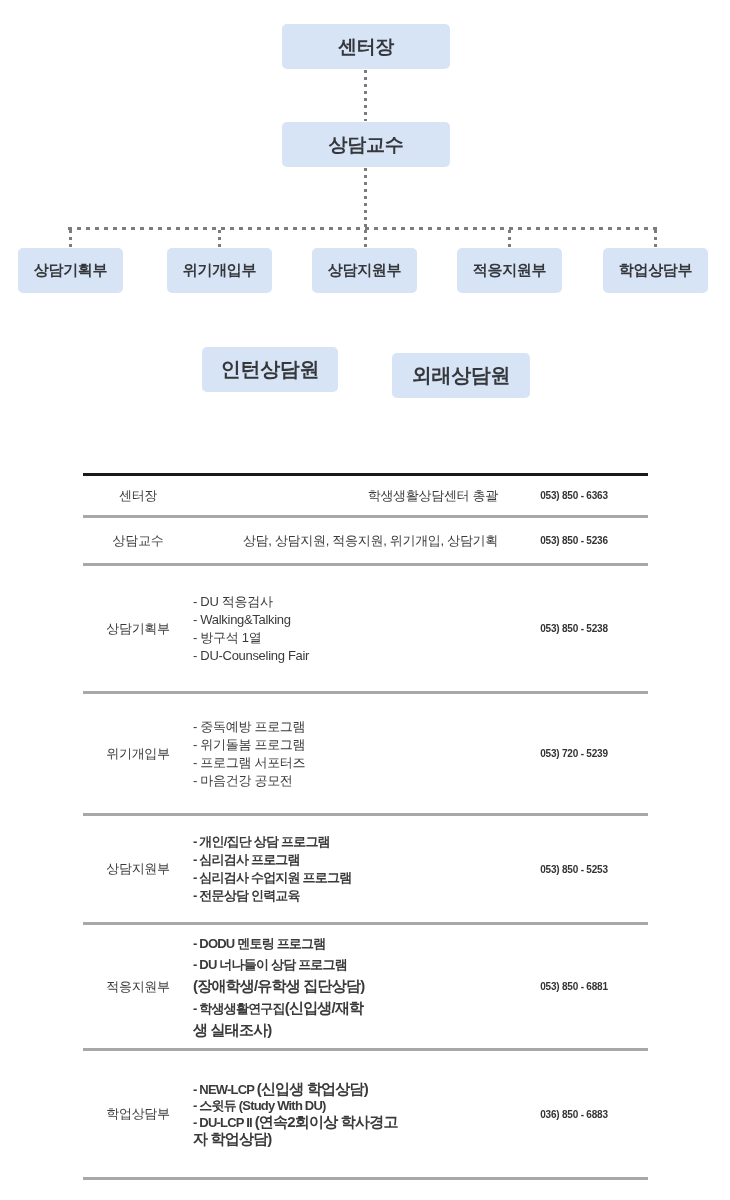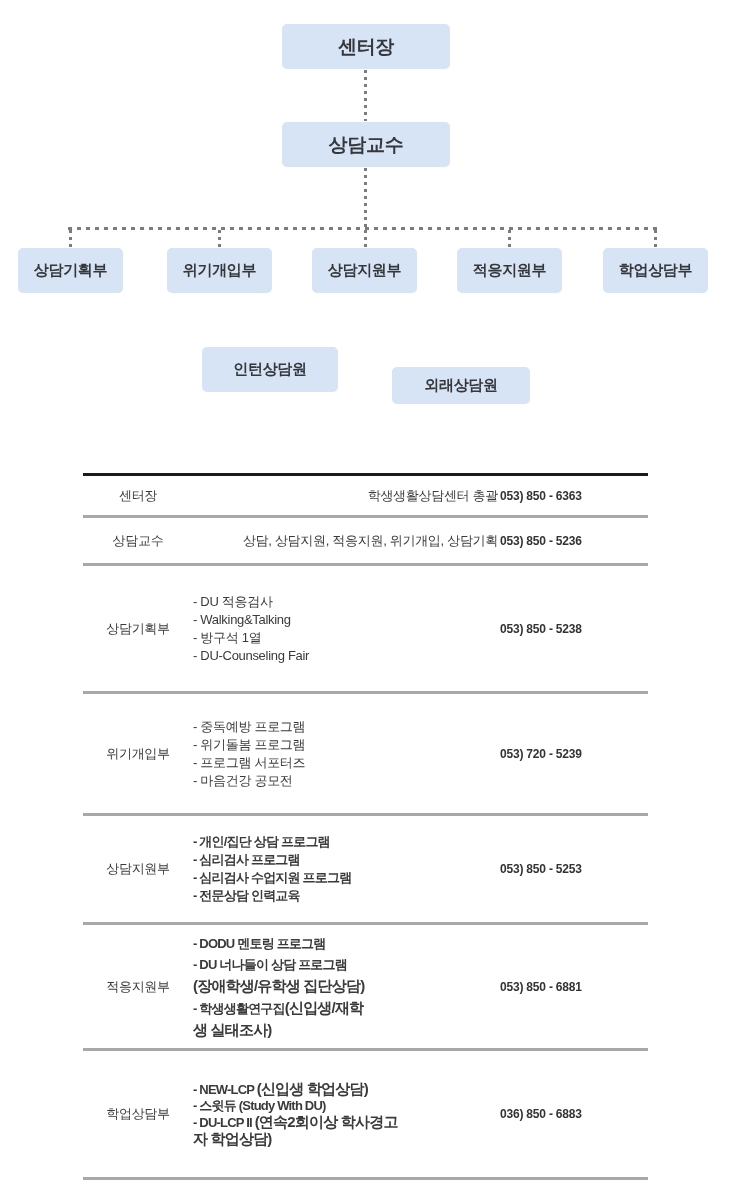--- a/index.html
+++ b/index.html
@@ -10,21 +10,21 @@
   }
   
   .org{position:relative;width:730px;height:473px;}
   .node{
     position:absolute;background:var(--fill);border-radius:5px;
     display:flex;align-items:center;justify-content:center;
     font-weight:600;color:#36373b;letter-spacing:-0.3px;
   }
   .lv-top{font-size:19px;}
   .lv-dept{font-size:15px;}
-  .lv-coun{font-size:15px;}
+  .lv-coun{font-size:20px;}
   .vline{
     position:absolute;width:3px;
     background-image:repeating-linear-gradient(to bottom,var(--conn) 0 3px,transparent 3px 7px);
   }
   .hline{
     position:absolute;height:3px;
     background-image:repeating-linear-gradient(to right,var(--conn) 0 4px,transparent 4px 9px);
   }
   
   .tblwrap{margin-left:83px;width:565px;}
@@ -32,21 +32,21 @@
     width:565px;border-collapse:collapse;table-layout:fixed;
     border-top:3px solid var(--topline);
   }
   table.contact tr{border-bottom:3px solid var(--sep);}
   table.contact td{vertical-align:middle;padding:0;}
   col.c1{width:110px;} col.c2{width:307px;} col.c3{width:148px;}
   .c-dept{text-align:center;font-size:13px;font-weight:500;color:#3a3a3a;letter-spacing:-0.3px;}
   .c-desc{font-size:13px;line-height:18px;padding:12px 4px 12px 82px;color:#3a3a3a;letter-spacing:-0.3px;}
   .c-desc.center{text-align:right;padding:0 2px;letter-spacing:-0.3px;}
   .c-desc .small{font-size:15px;}
-  .c-phone{font-size:12px;font-weight:600;letter-spacing:-0.2px;color:#333;}
+  .c-phone{text-align:center;font-size:10px;font-weight:600;letter-spacing:-0.2px;color:#333;}
   
   tr:nth-child(1){height:42px;}
   tr:nth-child(2){height:48px;}
   tr:nth-child(3){height:128px;}
   tr:nth-child(4){height:122px;}
   tr:nth-child(5){height:109px;}
   tr:nth-child(6){height:126px;}
   tr:nth-child(7){height:129px;}
   tr:nth-child(n+5) .c-desc{letter-spacing:-0.8px;font-weight:bold;}
   tr:nth-child(6) .c-desc{line-height:21px;}
@@ -73,21 +73,21 @@
   <div class="vline" style="left:508px;top:230px;height:18px"></div>
   <div class="vline" style="left:654px;top:230px;height:18px"></div>
 
   <div class="node lv-dept" style="left:18px;top:248px;width:105px;height:45px">상담기획부</div>
   <div class="node lv-dept" style="left:167px;top:248px;width:105px;height:45px">위기개입부</div>
   <div class="node lv-dept" style="left:312px;top:248px;width:105px;height:45px">상담지원부</div>
   <div class="node lv-dept" style="left:457px;top:248px;width:105px;height:45px">적응지원부</div>
   <div class="node lv-dept" style="left:603px;top:248px;width:105px;height:45px">학업상담부</div>
 
   <div class="node lv-coun" style="left:202px;top:347px;width:136px;height:45px">인턴상담원</div>
-  <div class="node lv-coun" style="left:392px;top:367px;width:138px;height:37px">외래상담원</div>
+  <div class="node lv-coun" style="left:392px;top:353px;width:138px;height:45px">외래상담원</div>
 </div>
 
 <div class="tblwrap">
   <table class="contact">
     <colgroup>
         <col class="c1">
         <col class="c2">
         <col class="c3">
       </colgroup>
     <tbody>

